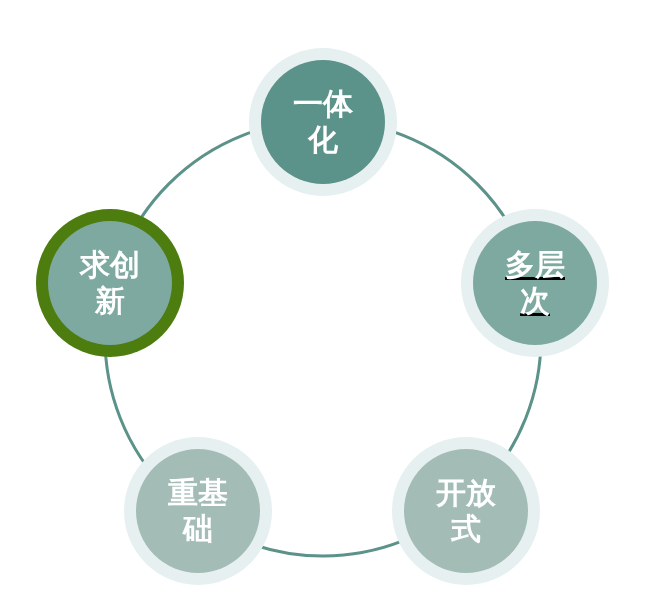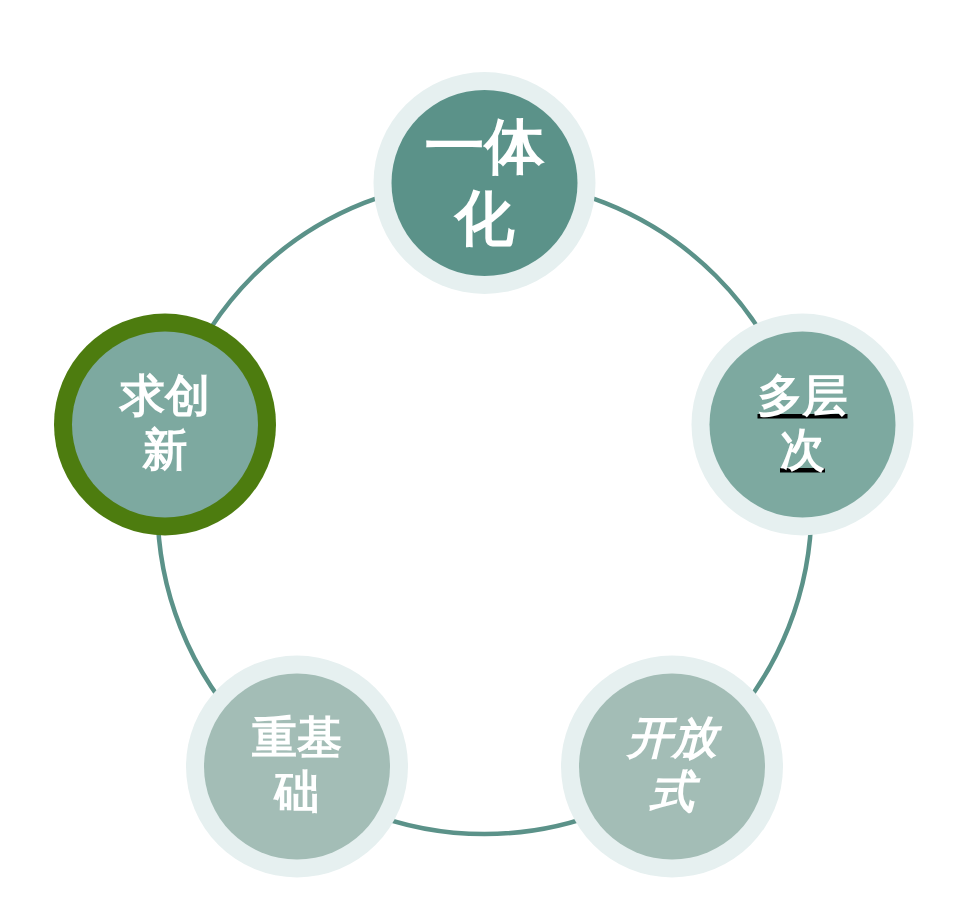--- a/index.html
+++ b/index.html
@@ -17,34 +17,34 @@
 </head>
 <body>
 
 <div id="stage">
   <svg class="ring-svg" width="652" height="616" viewBox="0 0 652 616">
     <circle cx="323" cy="338" r="218" fill="none" stroke="#5b9289" stroke-width="3"></circle>
   </svg>
 
 
   <div class="node" style="left:249px; top:48px; width:148px; height:148px; background:#e6f0f0;">
-    <div class="inner" style="width:124px; height:124px; background:#5b9289; font-size:40px;">
+    <div class="inner" style="width:124px; height:124px; background:#5b9289; font-size:30px;">
       <span class="line">一体</span>
       <span class="line">化</span>
     </div>
   </div>
 
   <div class="node" style="left:461px; top:209px; width:148px; height:148px; background:#e6f0f0;text-decoration:underline;">
     <div class="inner" style="width:124px; height:124px; background:#7da9a0; font-size:30px;">
       <span class="line">多层</span>
       <span class="line">次</span>
     </div>
   </div>
 
-  <div class="node" style="left:374px; top:437px; width:148px; height:148px; background:#e6f0f0;font-style:italic;">
+  <div class="node" style="left:392px; top:437px; width:148px; height:148px; background:#e6f0f0;">
     <div class="inner" style="width:124px; height:124px; background:#a3bdb6; font-size:30px;">
       <span class="line">开放</span>
       <span class="line">式</span>
     </div>
   </div>
 
   <div class="node" style="left:124px; top:437px; width:148px; height:148px; background:#e6f0f0;">
     <div class="inner" style="width:124px; height:124px; background:#a3bdb6; font-size:30px;">
       <span class="line">重基</span>
       <span class="line">础</span>

